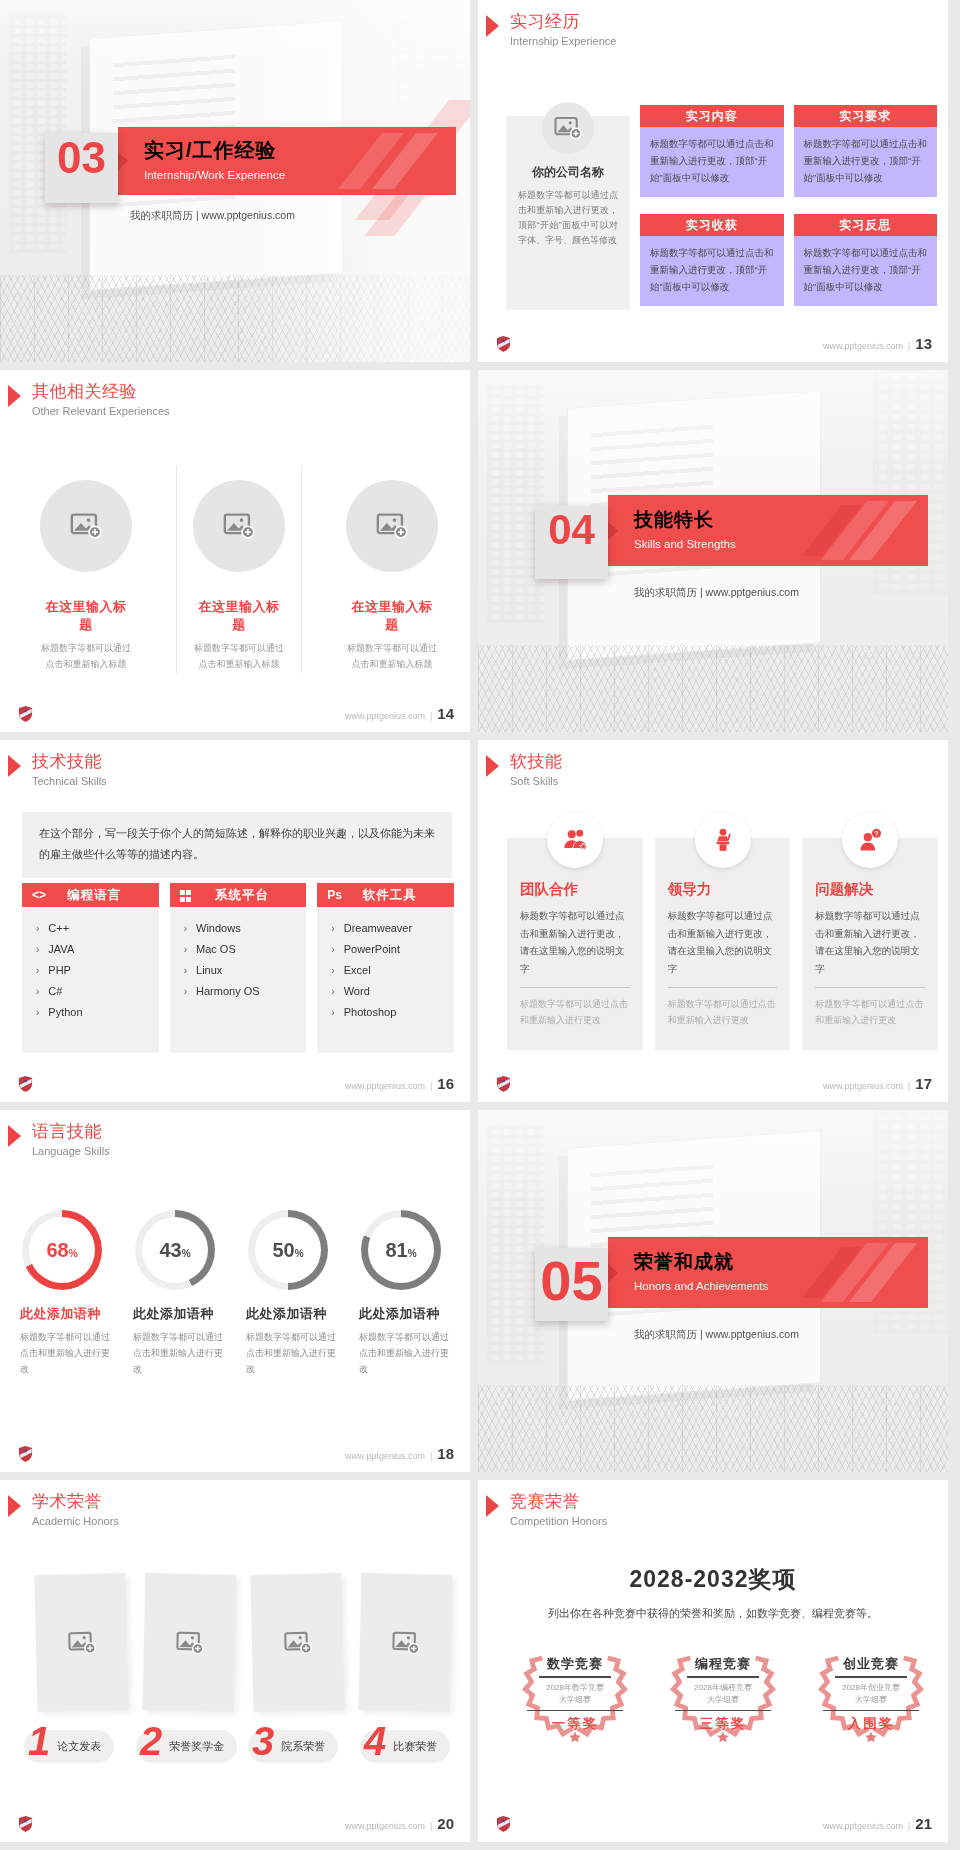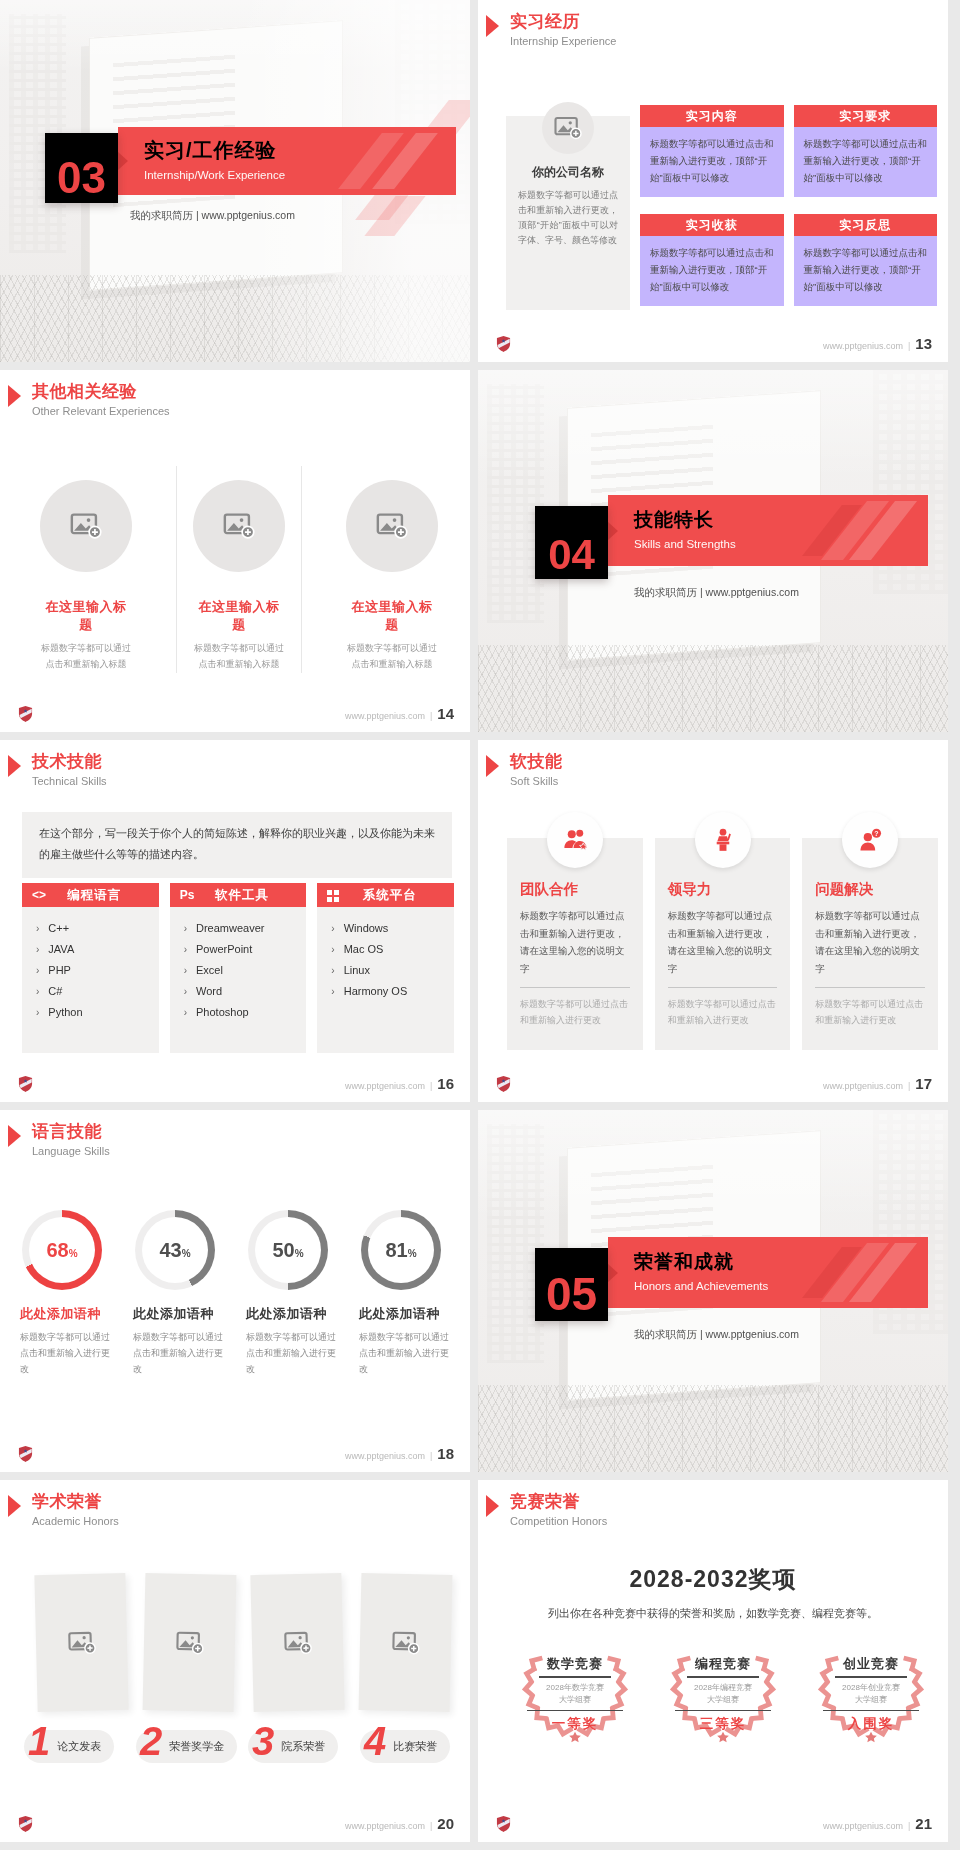--- a/index.html
+++ b/index.html
@@ -3,38 +3,38 @@
 <meta charset="utf-8">
 <style>
   html,body{margin:0;padding:0;}
   body{width:960px;height:1850px;background:#e9e9e9;font-family:"Liberation Sans","DejaVu Sans",sans-serif;overflow:hidden;}
   .sheet{display:grid;grid-template-columns:470px 470px;grid-auto-rows:362px;gap:8px;padding:0 12px 8px 0;}
   .slide{position:relative;width:470px;height:362px;background:#fff;overflow:hidden;}
   
   .sl-head{position:absolute;left:8px;top:13px;display:flex;align-items:flex-start;z-index:5;}
   .tri{width:13px;height:22px;background:#ed4545;clip-path:polygon(0 0,100% 50%,0 100%);margin-top:2px;flex:none;}
   .sl-head .ht{margin-left:11px;}
-  .sl-head h1{margin:0;font-size:17px;line-height:1.1;font-weight:bold;color:#ed4545;letter-spacing:.5px;}
+  .sl-head h1{margin:0;font-size:17px;line-height:1.1;font-weight:normal;color:#ed4545;letter-spacing:.5px;}
   .sl-head p{margin:3px 0 0;font-size:11px;color:#8e8e8e;}
   
   .sl-foot{position:absolute;left:18px;right:16px;bottom:9px;display:flex;justify-content:space-between;align-items:center;z-index:5;}
   .furl{font-size:9px;color:#b9b9b9;}
   .fsep{font-size:9px;color:#c9c9c9;margin:0 5px;}
   .fpage{font-size:15px;color:#3f3f3f;font-weight:bold;}
   
   .photo{position:absolute;inset:0;overflow:hidden;background:linear-gradient(180deg,#f3f2f1 0%,#f1efee 55%,#edebe9 100%);}
   .photo>div{position:absolute;}
   .ph-tower{left:2%;top:4%;width:12%;height:66%;background:repeating-linear-gradient(0deg,#e5e3e1 0 3px,transparent 3px 9px),repeating-linear-gradient(90deg,#e8e6e4 0 5px,transparent 5px 12px);opacity:.45;}
   .ph-main{left:19%;top:8%;width:54%;height:70%;background:#fbfbfa;box-shadow:-8px 8px 0 rgba(214,212,209,.35),inset 0 0 0 1px #eceae7;transform:skewY(-4deg);}
   .ph-win{left:24%;top:16%;width:26%;height:40%;background:repeating-linear-gradient(0deg,#e9e7e5 0 4px,transparent 4px 14px);opacity:.6;transform:skewY(-4deg);}
   .ph-block{right:0;top:0;width:16%;height:62%;background:repeating-linear-gradient(0deg,#eae8e6 0 4px,transparent 4px 10px),repeating-linear-gradient(90deg,#ece9e7 0 6px,transparent 6px 14px);opacity:.5;}
   .ph-fence{left:0;right:0;bottom:0;height:24%;background:repeating-linear-gradient(62deg,rgba(176,174,170,.30) 0 1px,transparent 1px 6px),repeating-linear-gradient(-62deg,rgba(176,174,170,.30) 0 1px,transparent 1px 6px),repeating-linear-gradient(90deg,rgba(170,168,164,.25) 0 1px,transparent 1px 34px);}
   .ph-fade{inset:0;background:linear-gradient(90deg,rgba(255,255,255,0) 50%,rgba(255,255,255,.75) 88%),linear-gradient(0deg,rgba(255,255,255,0) 80%,rgba(255,255,255,.5) 100%);}
   
-  .numbox{position:absolute;background:#000000;box-shadow:0 3px 8px rgba(60,40,40,.28);display:flex;align-items:flex-end;justify-content:center;z-index:4;}
+  .numbox{position:absolute;background:#e5e5e5;box-shadow:0 3px 8px rgba(60,40,40,.28);display:flex;align-items:flex-start;justify-content:center;z-index:4;}
   .numbox span{color:#ed4545;font-weight:bold;}
   .banner{position:absolute;background:#f04d4d;z-index:3;overflow:hidden;}
   .banner::before{content:"";position:absolute;left:0;top:50%;transform:translateY(-50%);border:9px solid transparent;border-left:10px solid #d83c3c;border-right:0;}
   .bn-t{position:relative;z-index:2;margin:10px 0 0 26px;color:#000000;font-weight:bold;font-size:20px;letter-spacing:1px;}
   .bn-s{position:relative;z-index:2;margin:5px 0 0 26px;color:rgba(255,255,255,.96);font-size:11.5px;}
   .chv{position:absolute;transform:skewX(-38deg);background:rgba(255,255,255,.20);top:6px;bottom:6px;width:22px;}
   .chv2{background:rgba(255,255,255,.14);}
   .chvd{position:absolute;transform:skewX(-38deg);background:rgba(216,60,60,.45);}
   .chv-out{position:absolute;transform:skewX(-38deg);background:rgba(240,100,100,.22);z-index:2;}
   .tagline{position:absolute;font-size:10.5px;color:#4f4f4f;z-index:4;}
@@ -321,48 +321,48 @@
         <div class="tlist">
           <div class="titem"><span class="blt">›</span><span>C++</span></div>
           <div class="titem"><span class="blt">›</span><span>JAVA</span></div>
           <div class="titem"><span class="blt">›</span><span>PHP</span></div>
           <div class="titem"><span class="blt">›</span><span>C#</span></div>
           <div class="titem"><span class="blt">›</span><span>Python</span></div>
         </div>
       </div>
       <div class="tcol">
         <div class="tbar">
-          <span class="tic">Ps</span>
-          <span class="tlb">软件工具</span>
-        </div>
-        <div class="tlist">
-          <div class="titem"><span class="blt">›</span><span>Dreamweaver</span></div>
-          <div class="titem"><span class="blt">›</span><span>PowerPoint</span></div>
-          <div class="titem"><span class="blt">›</span><span>Excel</span></div>
-          <div class="titem"><span class="blt">›</span><span>Word</span></div>
-          <div class="titem"><span class="blt">›</span><span>Photoshop</span></div>
-        </div>
-      </div>
-      <div class="tcol">
-        <div class="tbar">
           <span class="tic"><span class="winic">
                 <i></i>
                 <i></i>
                 <i></i>
                 <i></i>
               </span></span>
           <span class="tlb">系统平台</span>
         </div>
         <div class="tlist">
           <div class="titem"><span class="blt">›</span><span>Windows</span></div>
           <div class="titem"><span class="blt">›</span><span>Mac OS</span></div>
           <div class="titem"><span class="blt">›</span><span>Linux</span></div>
           <div class="titem"><span class="blt">›</span><span>Harmony OS</span></div>
         </div>
       </div>
+      <div class="tcol">
+        <div class="tbar">
+          <span class="tic">Ps</span>
+          <span class="tlb">软件工具</span>
+        </div>
+        <div class="tlist">
+          <div class="titem"><span class="blt">›</span><span>Dreamweaver</span></div>
+          <div class="titem"><span class="blt">›</span><span>PowerPoint</span></div>
+          <div class="titem"><span class="blt">›</span><span>Excel</span></div>
+          <div class="titem"><span class="blt">›</span><span>Word</span></div>
+          <div class="titem"><span class="blt">›</span><span>Photoshop</span></div>
+        </div>
+      </div>
     </div>
     <div class="sl-foot">
       <svg width="15" height="18" viewBox="0 0 16 18">
           <use href="#logo-shield"></use>
         </svg>
       <div><span class="furl">www.pptgenius.com</span><span class="fsep">|</span><span class="fpage">16</span></div>
     </div>
   </div>
 
   <div class="slide">
@@ -477,21 +477,21 @@
   <div class="slide">
     <div class="photo">
       <div class="ph-tower"></div>
         <div class="ph-main"></div>
         <div class="ph-win"></div>
       <div class="ph-block"></div>
         <div class="ph-fence"></div>
         <div class="ph-fade" style="background:linear-gradient(0deg,rgba(255,255,255,0) 70%,rgba(255,255,255,.55) 100%);"></div>
     </div>
     <div class="numbox" style="left:57px;top:138px;width:73px;height:73px;">
-      <span style="font-size:46px;">05</span>
+      <span style="font-size:56px;">05</span>
     </div>
     <div class="banner" style="left:130px;top:127px;right:20px;height:71px;">
       <div class="chvd" style="right:86px;top:10px;bottom:10px;width:20px;"></div>
       <div class="chv" style="right:34px;"></div>
       <div class="chv chv2" style="right:62px;"></div>
       <div class="bn-t" style="font-size:19px;margin-top:12px;">荣誉和成就</div>
       <div class="bn-s">Honors and Achievements</div>
     </div>
     <div class="tagline" style="left:156px;top:218px;">我的求职简历 | www.pptgenius.com</div>
   </div>

